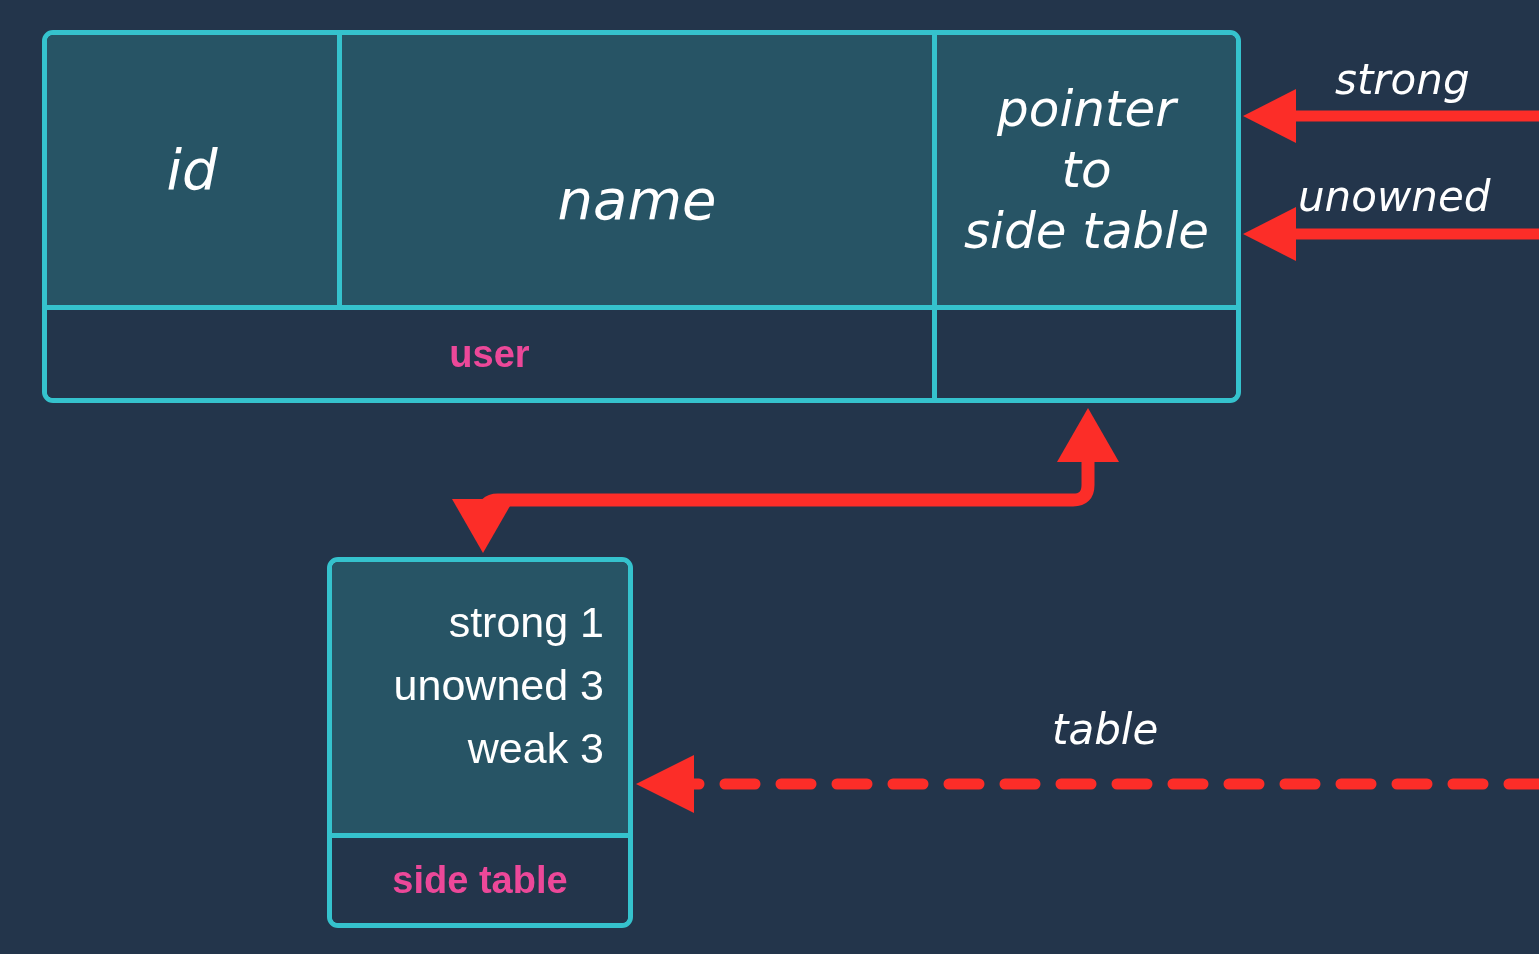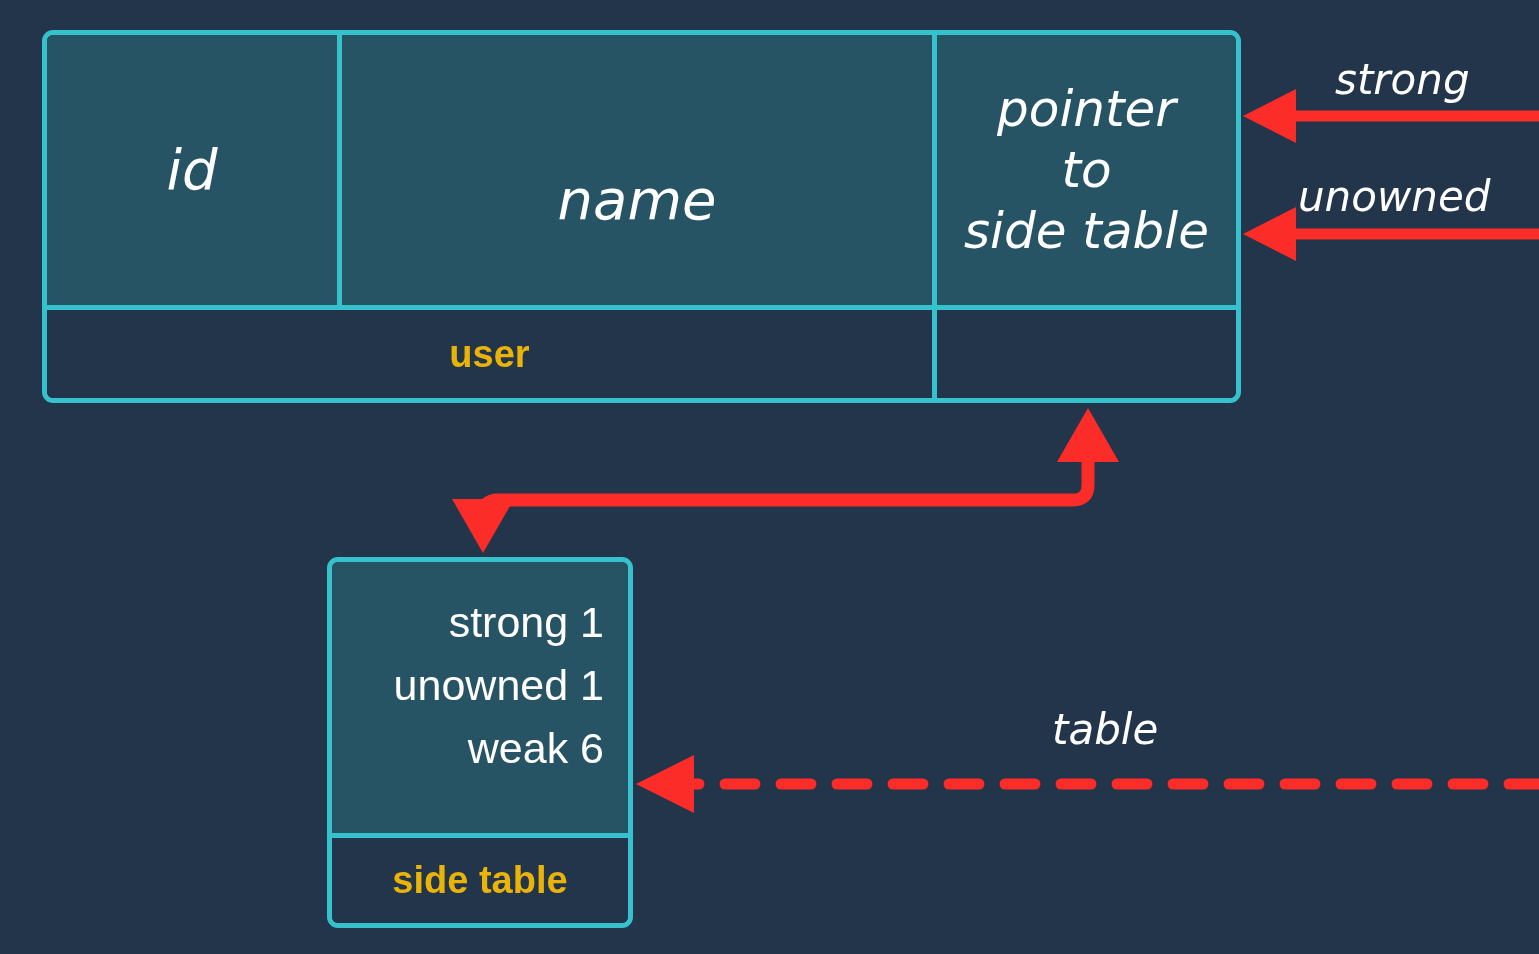--- a/index.html
+++ b/index.html
@@ -59,21 +59,21 @@
     text-align: center;
     white-space: pre-line;
     font-family: "DejaVu Sans", sans-serif;
     letter-spacing: 0px;
   }
   .field-label.small {
     font-size: 50px;
     line-height: 1.22;
   }
   .type-name {
-    color: #eab308;
+    color: #ec4899;
     font-size: 38px;
     font-weight: bold;
     font-family: "Liberation Sans", sans-serif;
   }
   .count-line {
     color: #ffffff;
     font-size: 43px;
     font-family: "Liberation Sans", sans-serif;
     line-height: 1.47;
     text-align: right;
@@ -129,22 +129,22 @@
     <div class="divider-v" style="left:885px; top:0px; width:5px; height:363px;"></div>
 
     <div class="divider-h" style="left:0px; top:270px; width:1189px; height:5px;"></div>
   </div>
 
   <div class="obj-box" style="left:327px; top:557px; width:306px; height:371px;">
 
     <div class="cell" style="left:0px; top:0px; width:296px; height:271px; display:block;padding-left:20px;">
       <div style="position:absolute; right:24px; top:29px; text-align:right;">
         <div class="count-line">strong 1</div>
-        <div class="count-line">unowned 1</div>
-        <div class="count-line">weak 6</div>
+        <div class="count-line">unowned 3</div>
+        <div class="count-line">weak 3</div>
       </div>
     </div>
 
     <div class="divider-h" style="left:0px; top:271px; width:296px; height:5px;"></div>
 
     <div class="cell dark" style="left:0px; top:276px; width:296px; height:85px;">
       <span class="type-name">side table</span>
     </div>
   </div>
 

